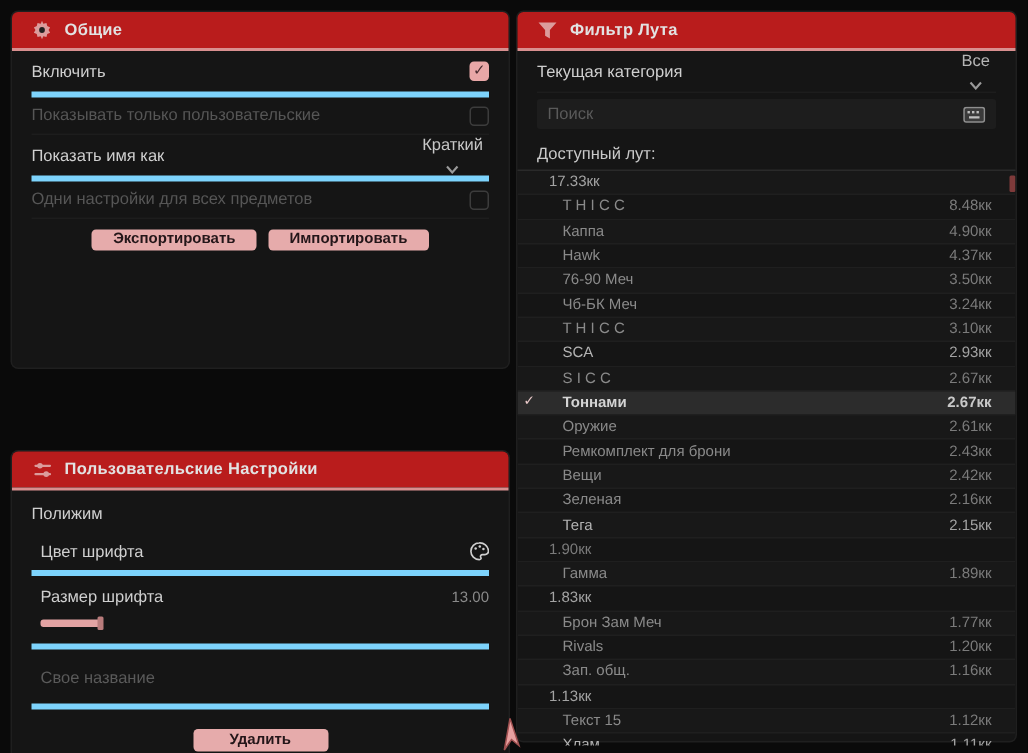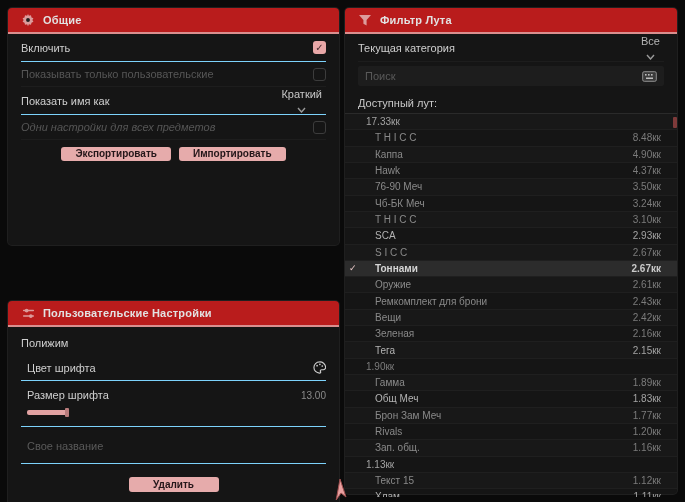--- a/index.html
+++ b/index.html
@@ -7,21 +7,21 @@
          font-family:"Liberation Sans","DejaVu Sans",sans-serif;color:#d6d6d6;}
   .panel{position:absolute;background:#151515;border-radius:4px;box-shadow:0 0 0 1px #1f1f1f;}
   .panel header{height:24px;background:#b91c1c;border-radius:4px 4px 0 0;display:flex;align-items:center;gap:8px;padding:0 0 0 13px;}
   .panel .accent-line{height:2px;background:#d98f8f;}
   .ptitle{font-size:11px;font-weight:700;color:#e2e2e2;letter-spacing:.2px;}
   .hicon{display:inline-flex;width:14px;height:14px;align-items:center;justify-content:center;}
   .body{padding:0 13px;}
   .row{display:flex;align-items:center;justify-content:space-between;}
   .lbl{font-size:11px;color:#cfcfcf;}
   .dim .lbl{color:#565656;}
-  .sepb{border-bottom:1px solid #7dd3fc;}
+  .sepb{border-bottom:4px solid #7dd3fc;}
   .sepf{border-bottom:1px solid #1d1d1d;}
   .checkbox{width:13px;height:13px;border-radius:3px;display:flex;align-items:center;justify-content:center;flex:0 0 auto;}
   .checkbox.checked{background:#e8a7a7;}
   .checkbox.checked .mark{font-family:"DejaVu Sans",sans-serif;font-size:10px;line-height:1;color:#472a2e;font-weight:700;}
   .checkbox.off{background:transparent;border:1px solid #3c3c3c;width:11px;height:11px;}
   .dropdown{display:flex;align-items:center;gap:7px;color:#c7c7c7;font-size:11px;padding:2px 4px;border-radius:2px;cursor:pointer;flex-direction:column;}
   .chev{width:9px;height:6px;}
   .btnrow{display:flex;justify-content:center;gap:8px;margin-top:7px;align-items:center;}
   .pinkbtn{background:#e6abab;color:#241619;border:none;border-radius:3px;font-size:10px;font-weight:700;
            font-family:"Liberation Sans",sans-serif;padding:2px 14px;height:14px;line-height:10px;cursor:pointer;}
@@ -87,21 +87,21 @@
       </div>
       <div class="row sepb" style="height:27px;">
         <span class="lbl">Показать имя как</span>
         <span class="dropdown">
           <span>Краткий</span>
           <svg class="chev" viewBox="0 0 9 6">
               <path d="M1 1l3.5 4L8 1" stroke="#9a9a9a" stroke-width="1.4" fill="none"></path>
             </svg>
         </span>
       </div>
-      <div class="row dim sepf" style="height:24px;font-style:italic;">
+      <div class="row dim sepf" style="height:24px;">
         <span class="lbl">Одни настройки для всех предметов</span>
         <span class="checkbox off"></span>
       </div>
       <div class="btnrow">
         <button class="pinkbtn">Экспортировать</button>
         <button class="pinkbtn">Импортировать</button>
       </div>
     </div>
   </section>
 
@@ -264,21 +264,20 @@
           <span class="chk"></span>
           <span class="vl">1.90кк</span>
         </div>
         <div class="litem">
           <span class="chk"></span>
           <span class="nm">Гамма</span>
           <span class="vl">1.89кк</span>
         </div>
         <div class="litem bright">
           <span class="chk"></span>
-          <span class="nm">Общ Меч</span>
           <span class="vl">1.83кк</span>
         </div>
         <div class="litem">
           <span class="chk"></span>
           <span class="nm">Брон Зам Меч</span>
           <span class="vl">1.77кк</span>
         </div>
         <div class="litem">
           <span class="chk"></span>
           <span class="nm">Rivals</span>

